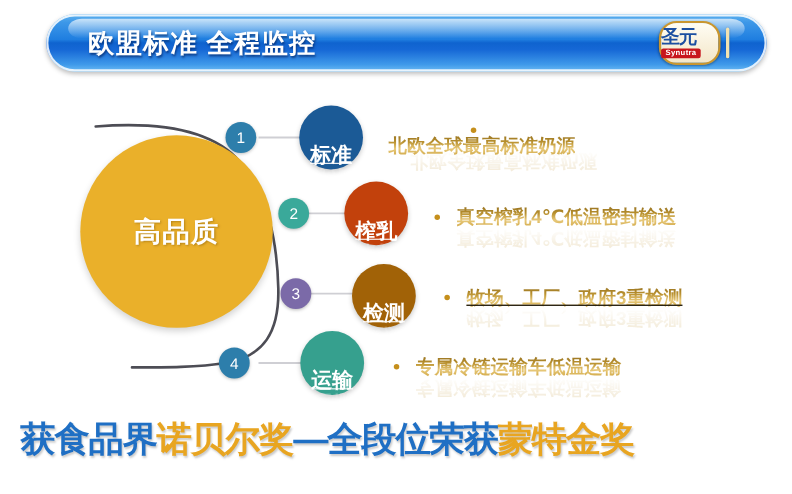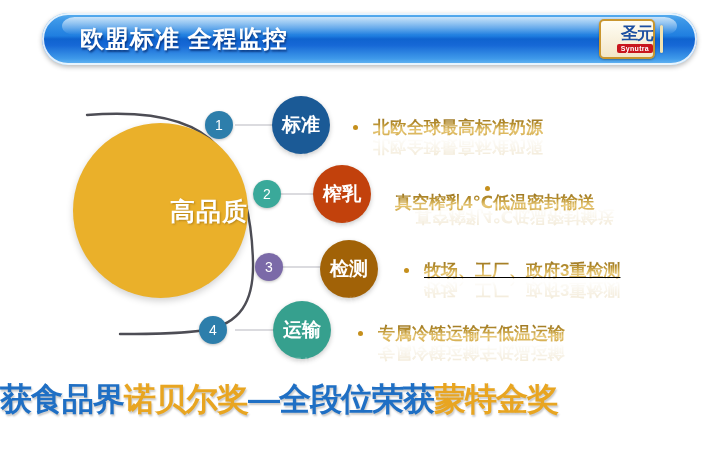--- a/index.html
+++ b/index.html
@@ -40,25 +40,25 @@
     text-shadow:1px 2px 2px rgba(0,30,90,.65);
     white-space:nowrap;
   }
 
   
   .logo{
     position:absolute;right:34px;top:50%;transform:translateY(-50%);
     display:flex;align-items:center;gap:5px;
   }
   .logo-mark{
-    width:56px;height:40px;border-radius:5px;
+    width:56px;height:40px;border-radius:16px;
     background:linear-gradient(to bottom,#fffdf4,#f3e6c8);
     border:2px solid #c9962f;
     box-shadow:0 1px 2px rgba(0,0,0,.3);
-    display:flex;flex-direction:column;align-items:flex-end;justify-content:center;
+    display:flex;flex-direction:column;align-items:flex-start;justify-content:center;
     padding:1px 0 0 0;box-sizing:border-box;
   }
   .logo-cn{
     font-size:17px;font-weight:bold;color:#1c4fa1;line-height:.95;
     letter-spacing:-1px;
   }
   .logo-en{
     margin-top:1px;
     background:#c8161d;color:#fff;font-size:7px;font-weight:bold;
     letter-spacing:.3px;padding:0 4px;border-radius:2px;line-height:9px;
@@ -83,39 +83,40 @@
   }
 
   
   .diagram{position:absolute;left:0;top:72px;width:720px;height:300px;}
   .diagram svg{position:absolute;left:0;top:0;}
 
   .hub{
     position:absolute;left:73px;top:51px;width:175px;height:175px;border-radius:50%;
     background:#eab02a;
     box-shadow:0 3px 7px rgba(0,0,0,.18);
-    display:flex;flex-direction:row;align-items:center;justify-content:flex-end;
+    display:flex;flex-direction:row;align-items:center;justify-content:center;
   }
   .hub-line{
     color:#ffffff;font-size:25px;font-weight:bold;line-height:1.2;letter-spacing:1px;
     text-shadow:1px 1px 2px rgba(120,80,0,.45);
   }
 
   .num{
     position:absolute;width:28px;height:28px;border-radius:50%;
     display:flex;align-items:center;justify-content:center;
     color:#ffffff;font-size:14px;
     box-shadow:0 1px 3px rgba(0,0,0,.25);
   }
 
   .node{
     position:absolute;width:58px;height:58px;border-radius:50%;
-    display:flex;align-items:center;justify-content:center;
+    display:flex;align-items:flex-end;justify-content:center;
     color:#ffffff;font-size:19px;font-weight:bold;letter-spacing:0px;
     box-shadow:0 2px 5px rgba(0,0,0,.22);
+    text-decoration:underline;
   }
   .node .node-refl{
     position:absolute;left:0;right:0;bottom:-20px;
     font-size:19px;font-weight:bold;text-align:center;
     transform:scaleY(-1);
     opacity:.17;
     color:#fff;
     pointer-events:none;
   }
 
@@ -138,21 +139,21 @@
     font-size:17px;font-weight:bold;white-space:nowrap;
     color:#d9bf86;opacity:.38;
     transform:scaleY(-1);
     pointer-events:none;
     -webkit-mask-image:linear-gradient(to top,rgba(0,0,0,0) 10%,rgba(0,0,0,.9) 100%);
     mask-image:linear-gradient(to top,rgba(0,0,0,0) 10%,rgba(0,0,0,.9) 100%);
   }
 
   
   .footer{
-    position:absolute;left:0;top:378px;width:595px;text-align:left;
+    position:absolute;left:0;top:378px;width:595px;text-align:center;
   }
   .footer span{
     font-size:32px;font-weight:bold;letter-spacing:-1px;
     text-shadow:1px 2px 2px rgba(0,0,0,.22);
   }
   .f-blue{color:#1f6fc4;}
   .f-gold{color:#e8a521;}
 </style>
 </head>
 <body>
@@ -203,27 +204,27 @@
     </div>
     <div class="node" style="left:320px;top:168px;background:#a16207;">
       <span>检测</span>
       <span class="node-refl">检测</span>
     </div>
     <div class="node" style="left:273px;top:229px;background:#36a08e;">
       <span>运输</span>
       <span class="node-refl">运输</span>
     </div>
 
-    <div class="bullet-row" style="left:353px;top:44px;">
+    <div class="bullet-row" style="left:353px;top:44px;flex-direction:column;">
       <span class="bullet-dot"></span>
       <span class="bullet-text">北欧全球最高标准奶源</span>
       <span class="bullet-refl">北欧全球最高标准奶源</span>
     </div>
 
-    <div class="bullet-row" style="left:395px;top:114px;flex-direction:column;">
+    <div class="bullet-row" style="left:395px;top:114px;">
       <span class="bullet-dot"></span>
       <span class="bullet-text">真空榨乳4℃低温密封输送</span>
       <span class="bullet-refl">真空榨乳4℃低温密封输送</span>
     </div>
 
     <div class="bullet-row" style="left:404px;top:187px;text-decoration:underline;">
       <span class="bullet-dot"></span>
       <span class="bullet-text">牧场、工厂、政府3重检测</span>
       <span class="bullet-refl">牧场、工厂、政府3重检测</span>
     </div>

